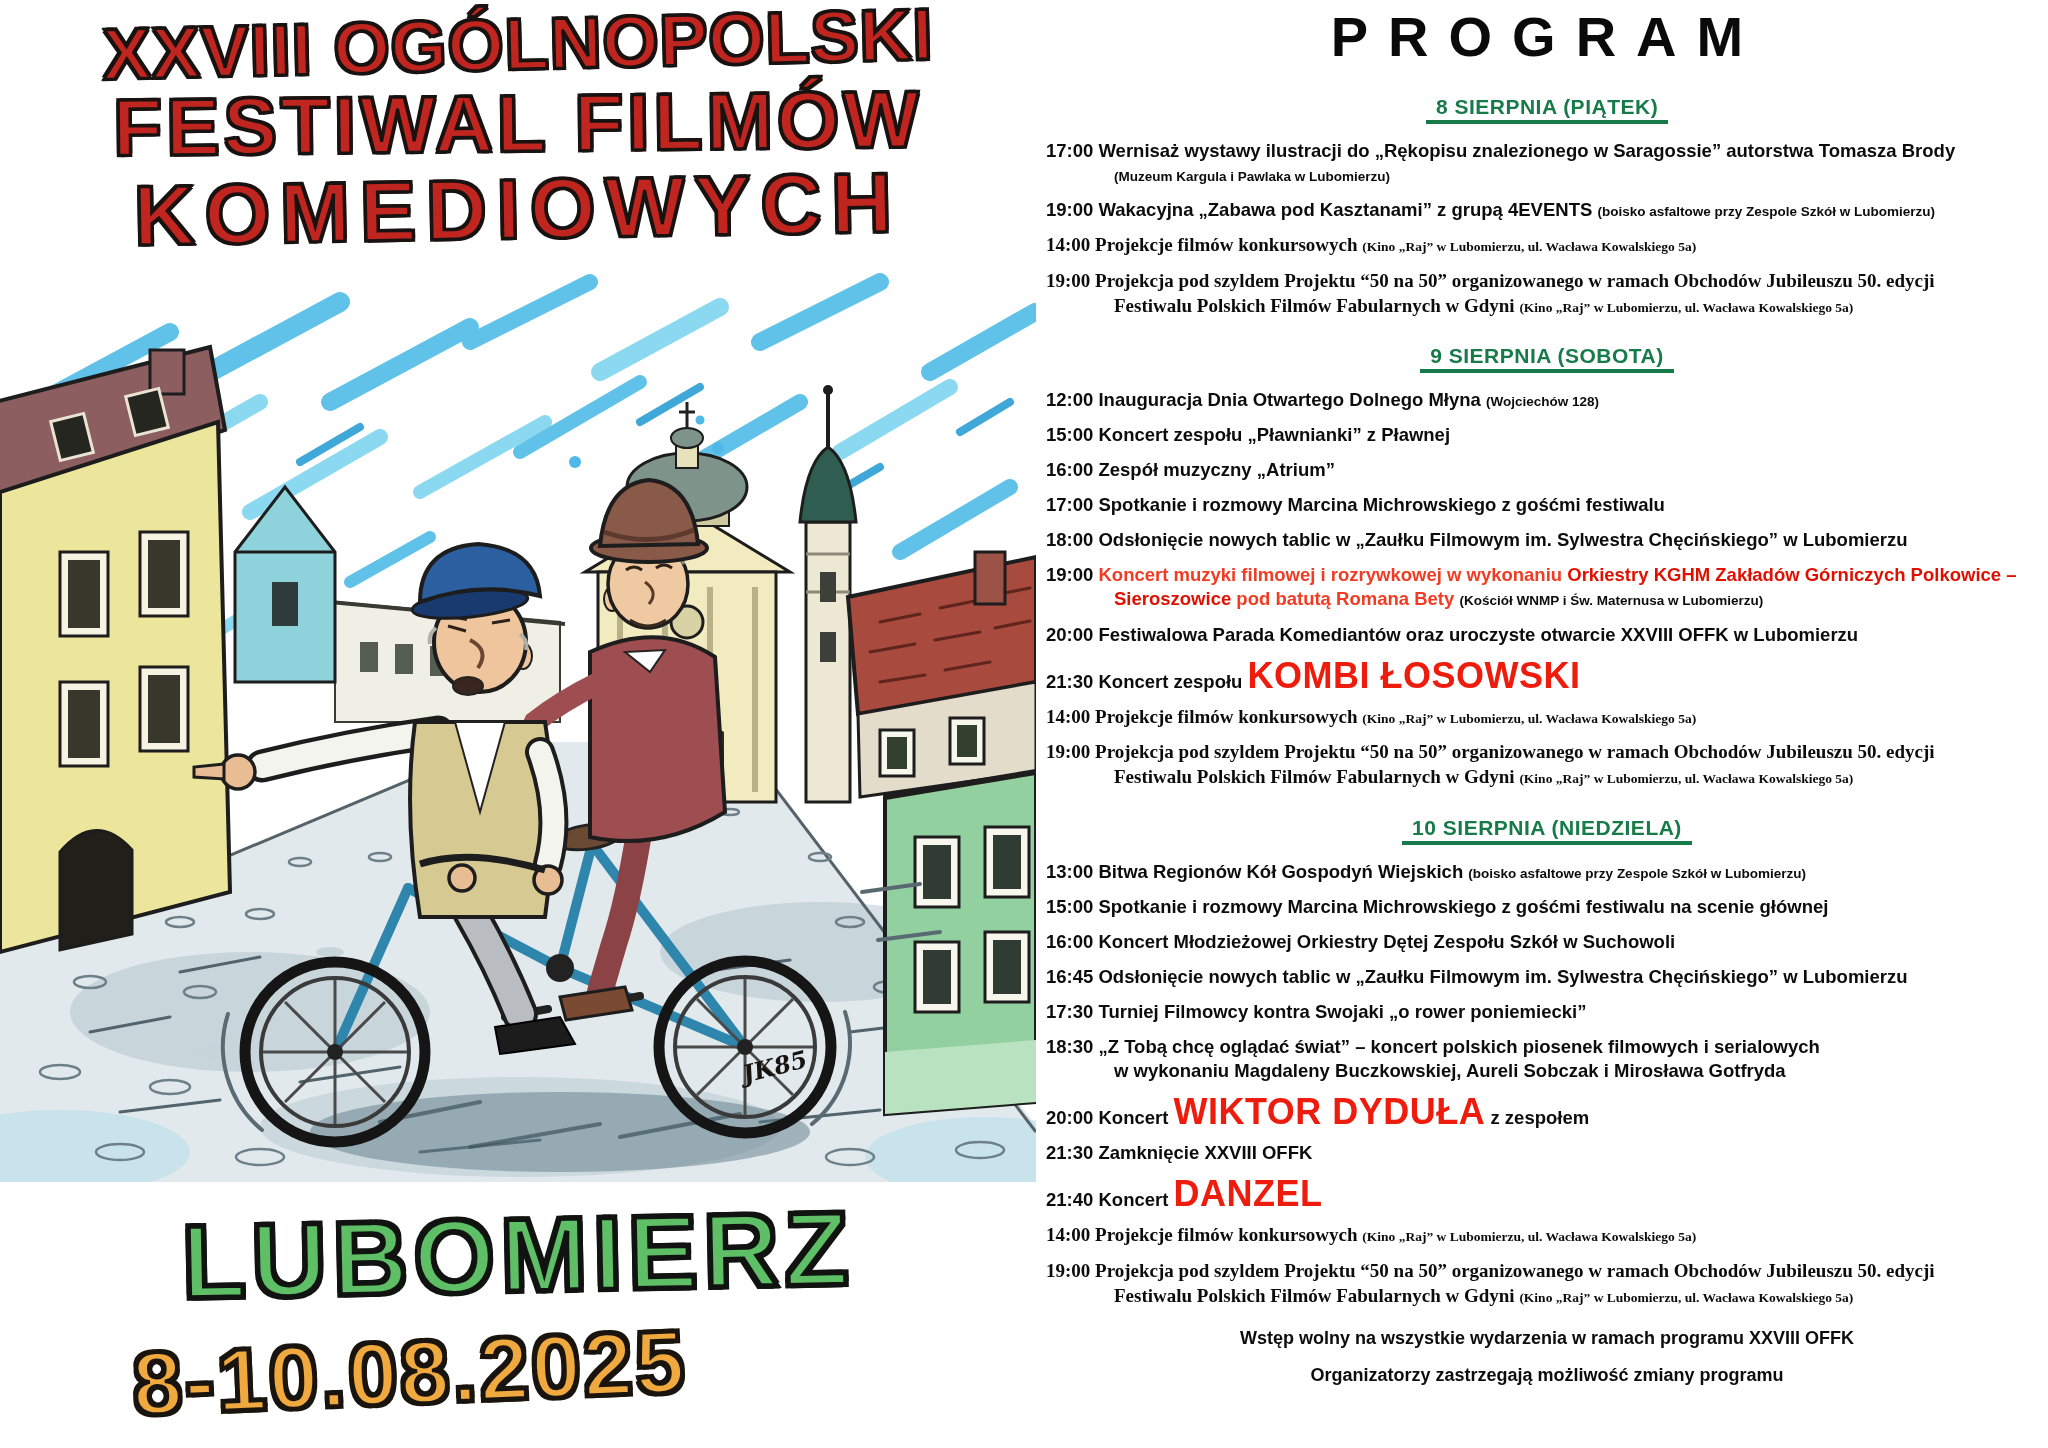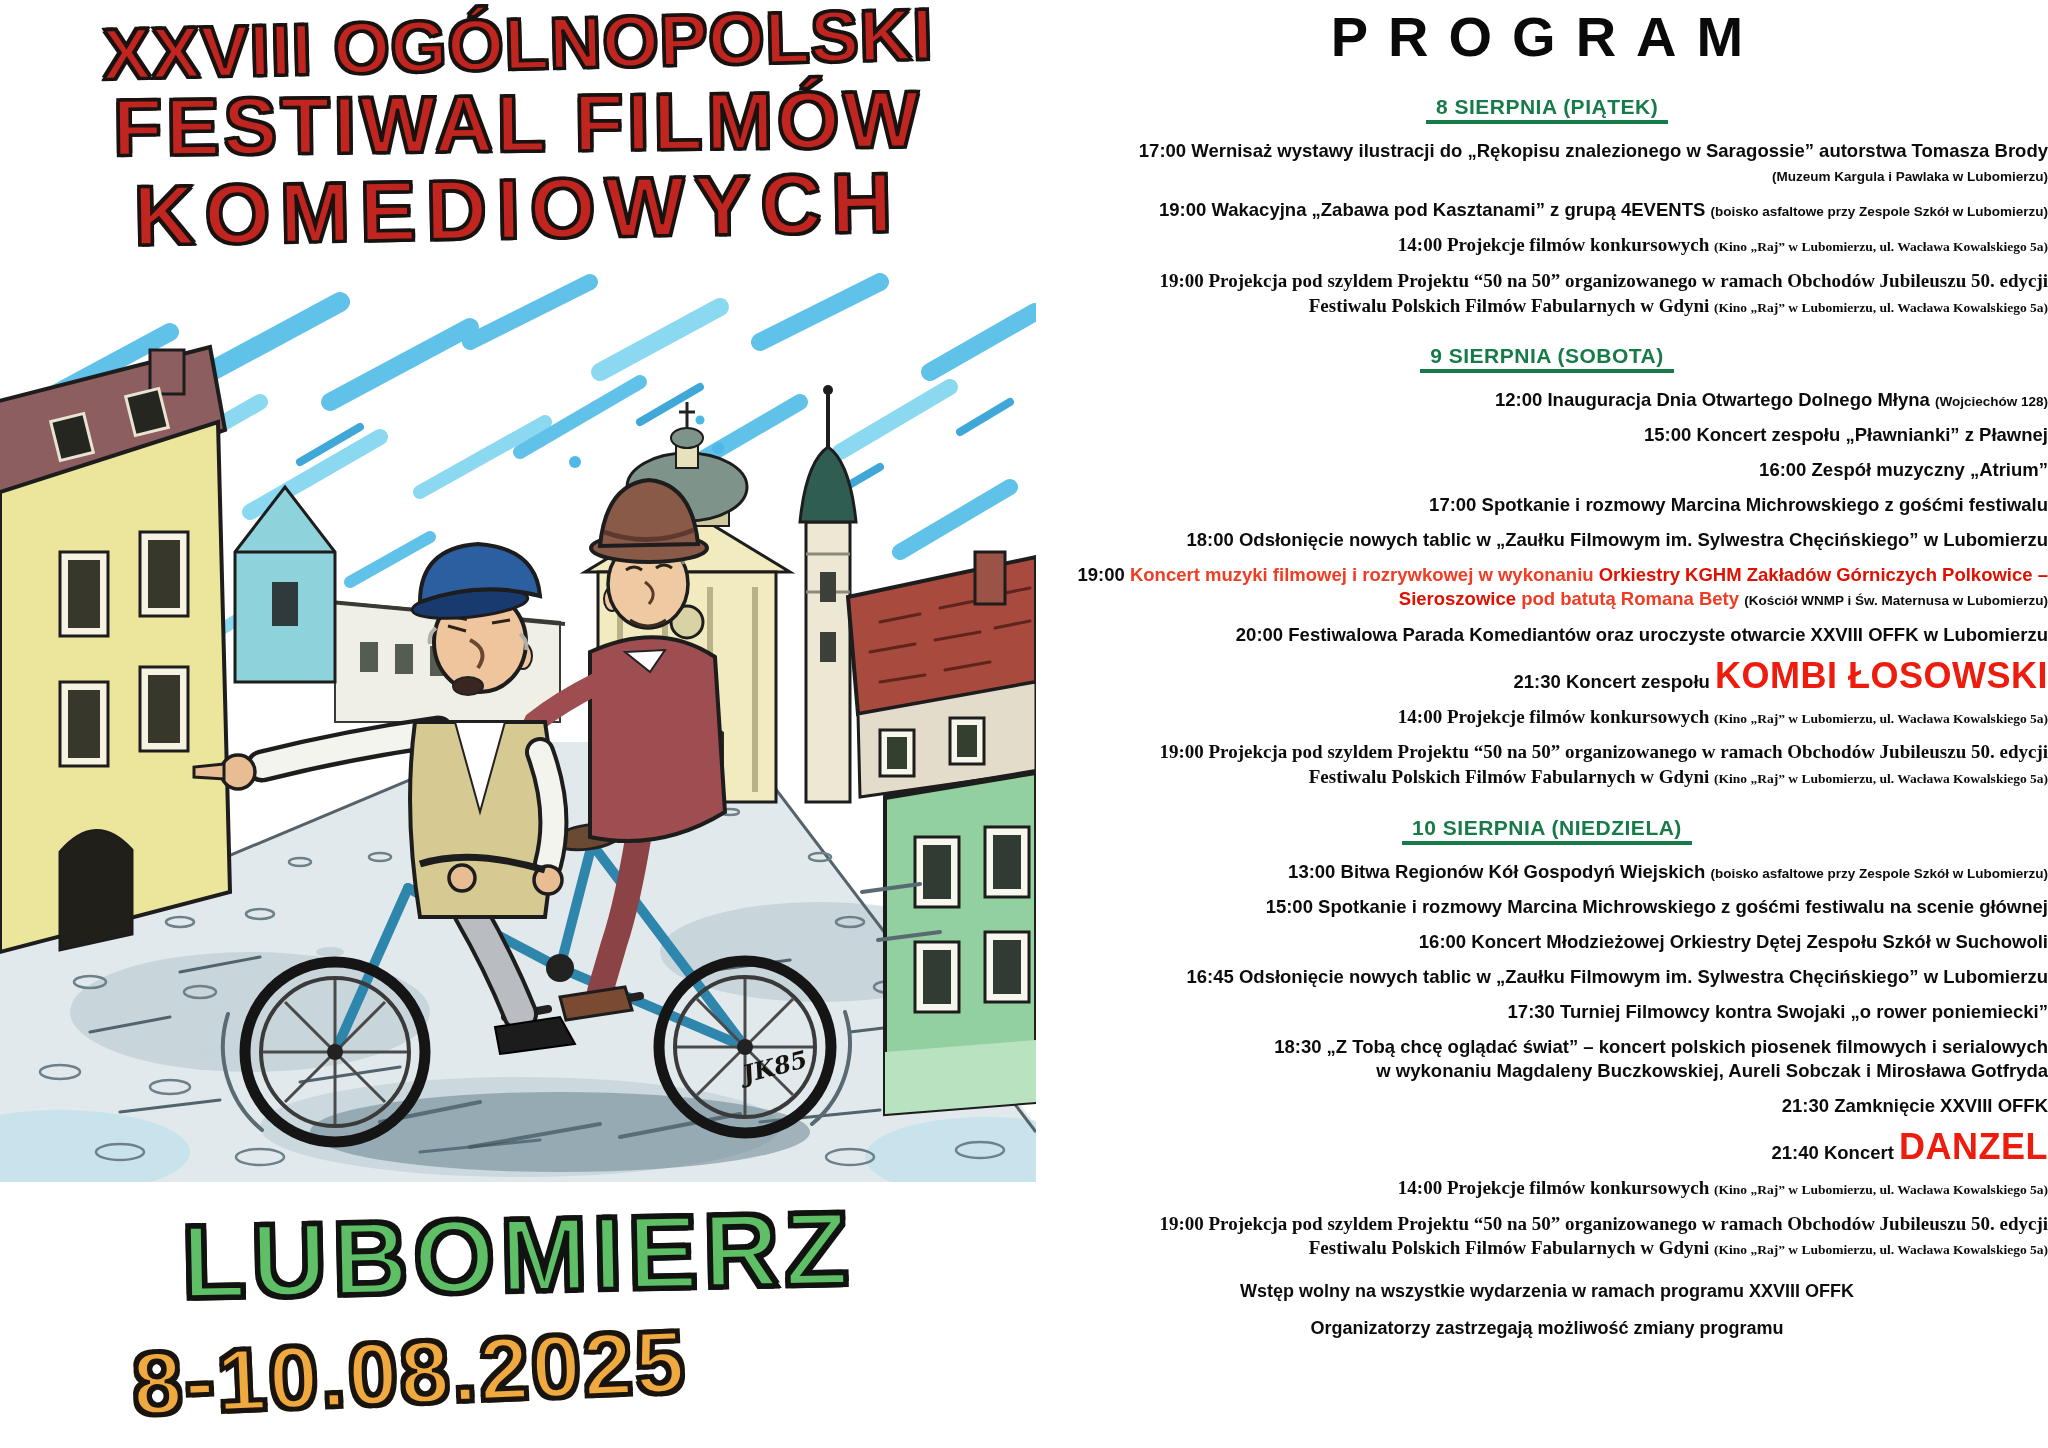--- a/index.html
+++ b/index.html
@@ -29,21 +29,21 @@
 
   
   .right{position:absolute;left:1036px;top:0;width:1012px;height:1448px;padding:0 0 0 10px;
          box-sizing:border-box;color:#0c0c0c;}
   .program-title{margin:4px 0 0;text-align:center;font-size:56px;font-weight:bold;
                  letter-spacing:20px;color:#0a0a0a;}
   .day{margin-top:26px;}
   .day-heading{margin:0 0 20px;text-align:center;font-size:21px;font-weight:bold;
                color:var(--heading_green,#177a49);letter-spacing:0.5px;}
   .day-heading span{border-bottom:4px solid var(--heading_green,#177a49);padding:0 10px 2px;}
-  .ev{margin-bottom:11px;line-height:1.3;font-weight:bold;font-size:18.5px;text-align:right;}
+  .ev{margin-bottom:11px;line-height:1.3;font-weight:bold;font-size:18.5px;}
   .ev.serif{font-family:"Liberation Serif",serif;font-size:19px;}
   .line{padding-left:68px;text-indent:-68px;}
   .line.cont{text-indent:0;}
   .seg-time{white-space:pre;}
   .seg-main{}
   .seg-note{font-size:13.5px;}
   .seg-red{color:var(--accent_red_soft,#f23b22);}
   .seg-redstrong{color:var(--accent_red_strong,#e01000);}
   .seg-bigred{color:var(--accent_red,#ee1c0d);font-size:36px;line-height:1;letter-spacing:0.5px;}
   .footer{margin-top:20px;text-align:center;font-weight:bold;font-size:18px;}
@@ -392,20 +392,23 @@
             <div class="line"><span class="seg-time">16:45</span><span class="seg-main"> Odsłonięcie nowych tablic w „Zaułku Filmowym im. Sylwestra Chęcińskiego” w Lubomierzu</span></div>
           </div>
           <div class="ev">
             <div class="line"><span class="seg-time">17:30</span><span class="seg-main"> Turniej Filmowcy kontra Swojaki „o rower poniemiecki”</span></div>
           </div>
           <div class="ev">
             <div class="line"><span class="seg-time">18:30</span><span class="seg-main"> „Z Tobą chcę oglądać świat” – koncert polskich piosenek filmowych i serialowych</span></div>
             <div class="line cont"><span class="seg-main">w wykonaniu Magdaleny Buczkowskiej, Aureli Sobczak i Mirosława Gotfryda</span></div>
           </div>
           <div class="ev">
+            <div class="line"><span class="seg-time">20:00</span><span class="seg-main"> Koncert </span><span class="seg-bigred">WIKTOR DYDUŁA</span><span class="seg-main"> z zespołem</span></div>
+          </div>
+          <div class="ev">
             <div class="line"><span class="seg-time">21:30</span><span class="seg-main"> Zamknięcie XXVIII OFFK</span></div>
           </div>
           <div class="ev">
             <div class="line"><span class="seg-time">21:40</span><span class="seg-main"> Koncert </span><span class="seg-bigred">DANZEL</span></div>
           </div>
           <div class="ev serif">
             <div class="line"><span class="seg-time">14:00</span><span class="seg-main"> Projekcje filmów konkursowych </span><span class="seg-note">(Kino „Raj” w Lubomierzu, ul. Wacława Kowalskiego 5a)</span></div>
           </div>
           <div class="ev serif">
             <div class="line"><span class="seg-time">19:00</span><span class="seg-main"> Projekcja pod szyldem Projektu “50 na 50” organizowanego w ramach Obchodów Jubileuszu 50. edycji</span></div>

